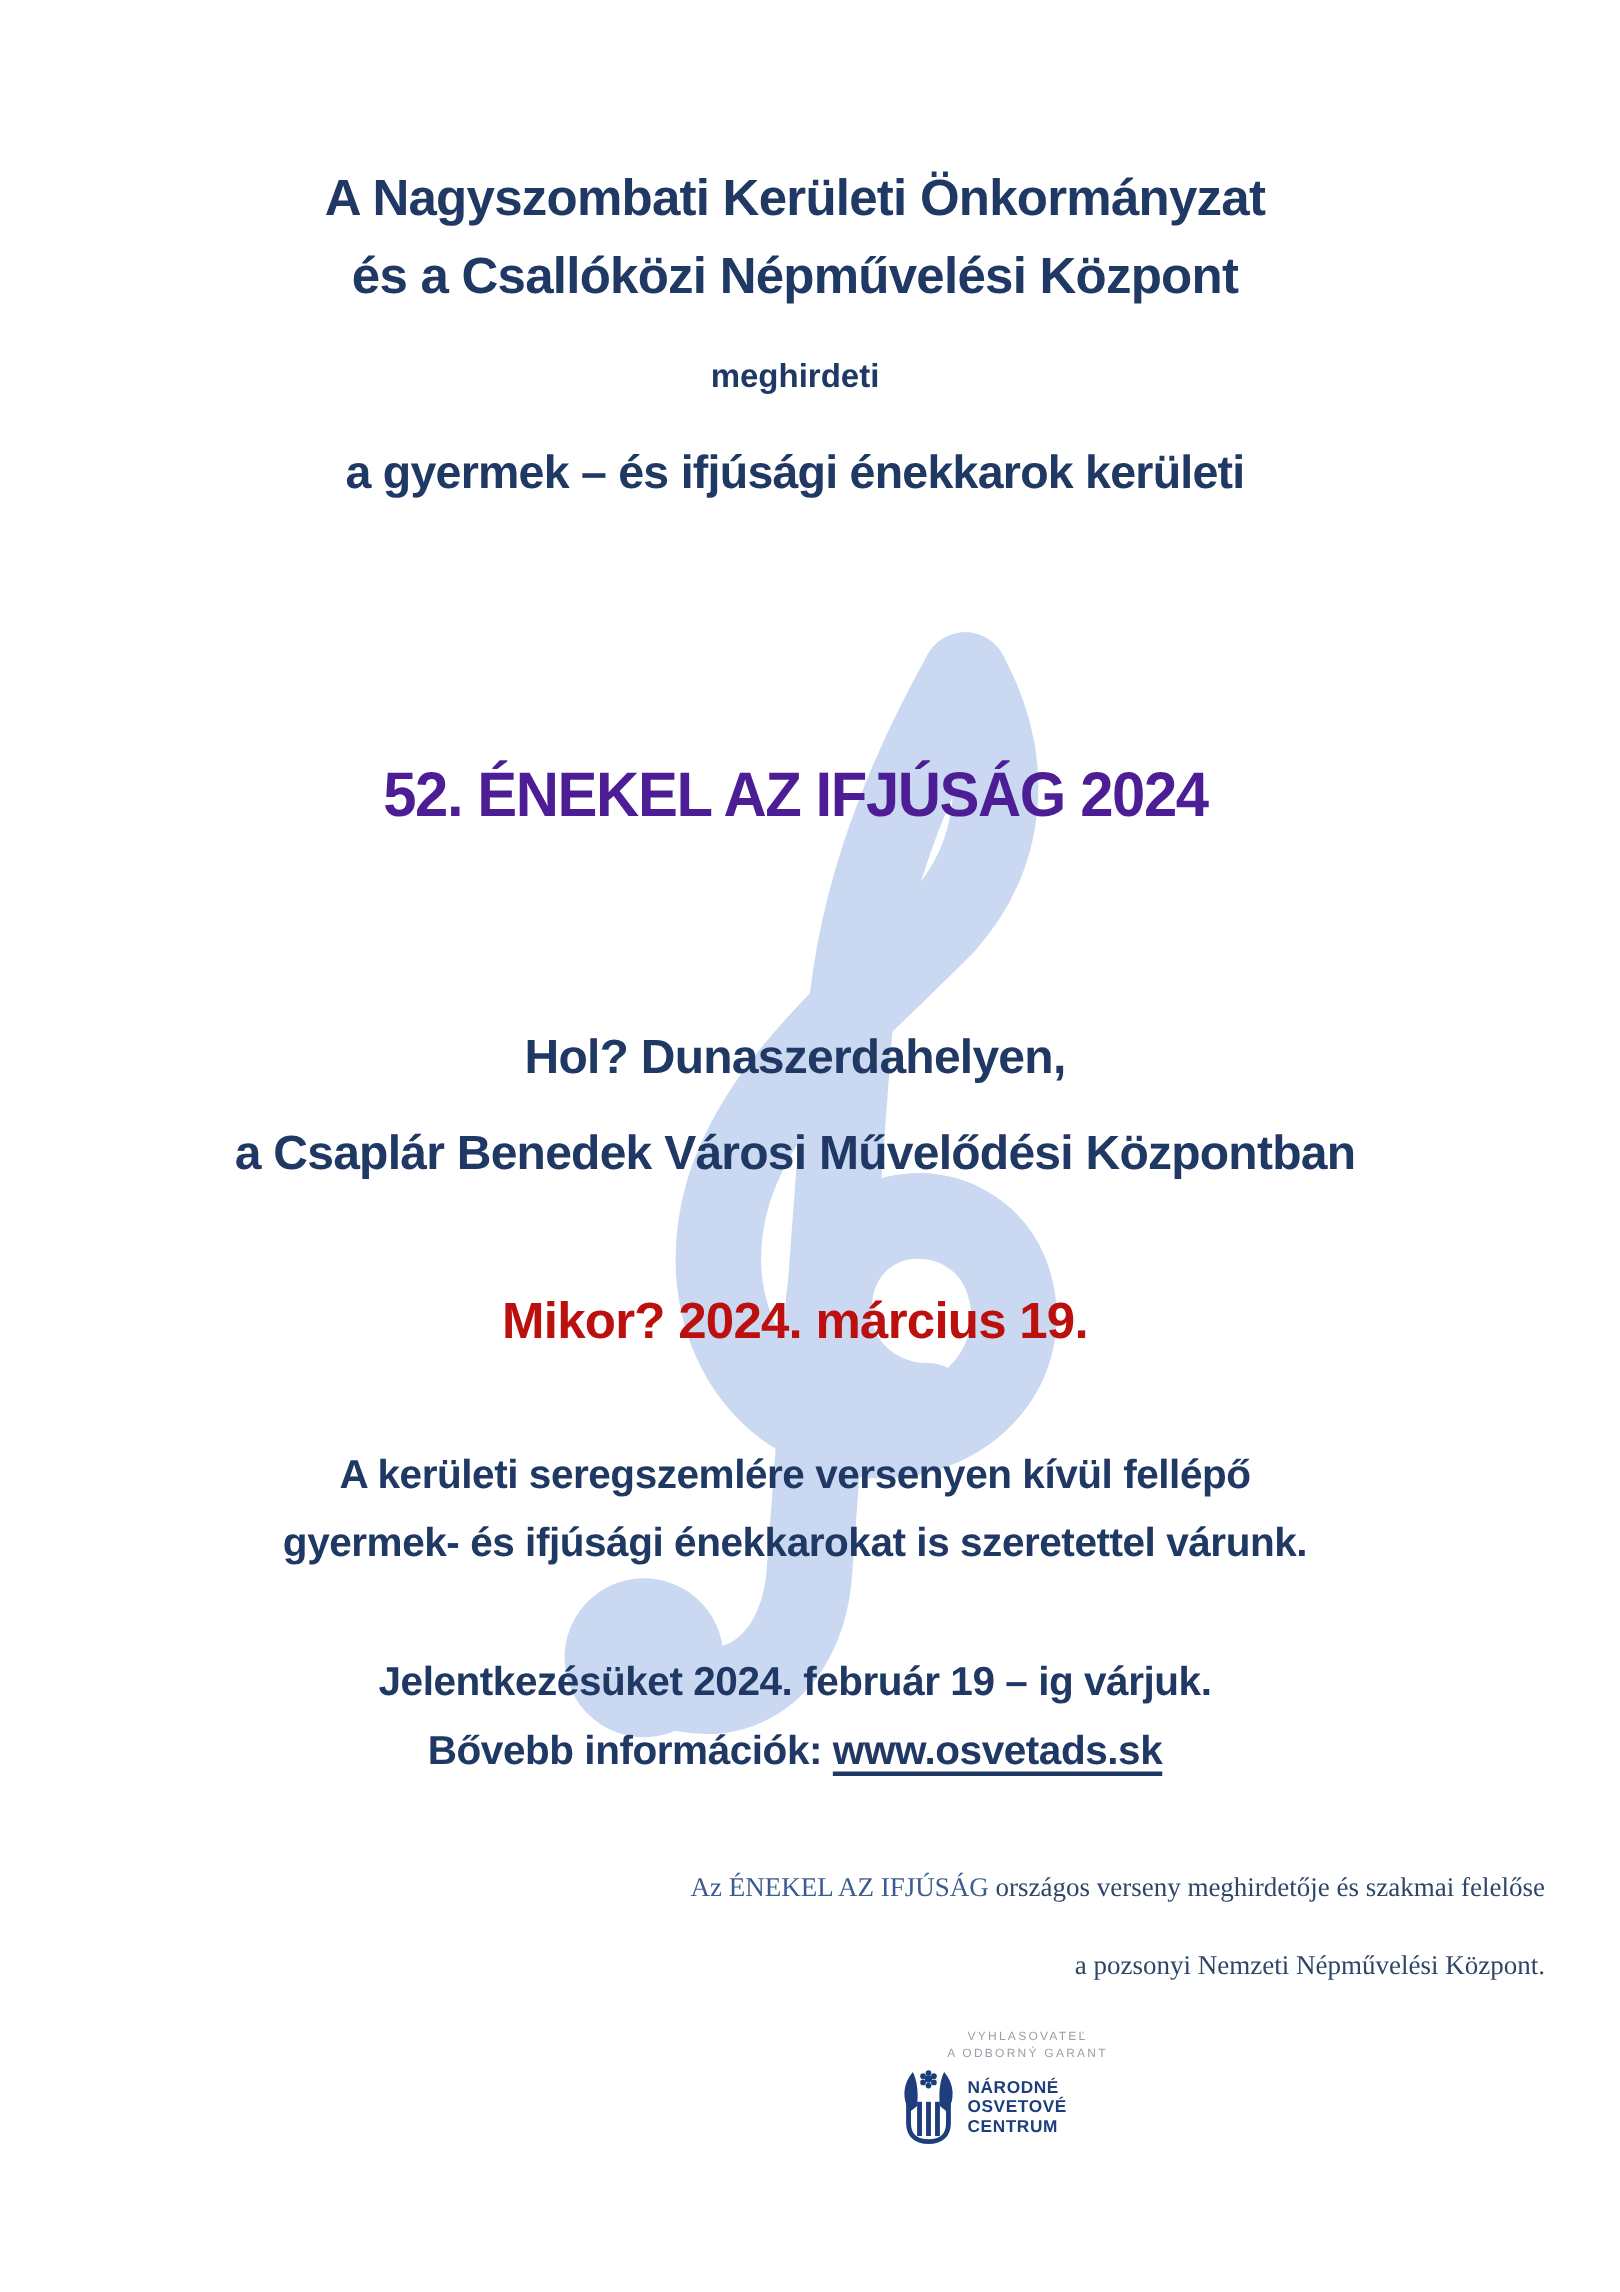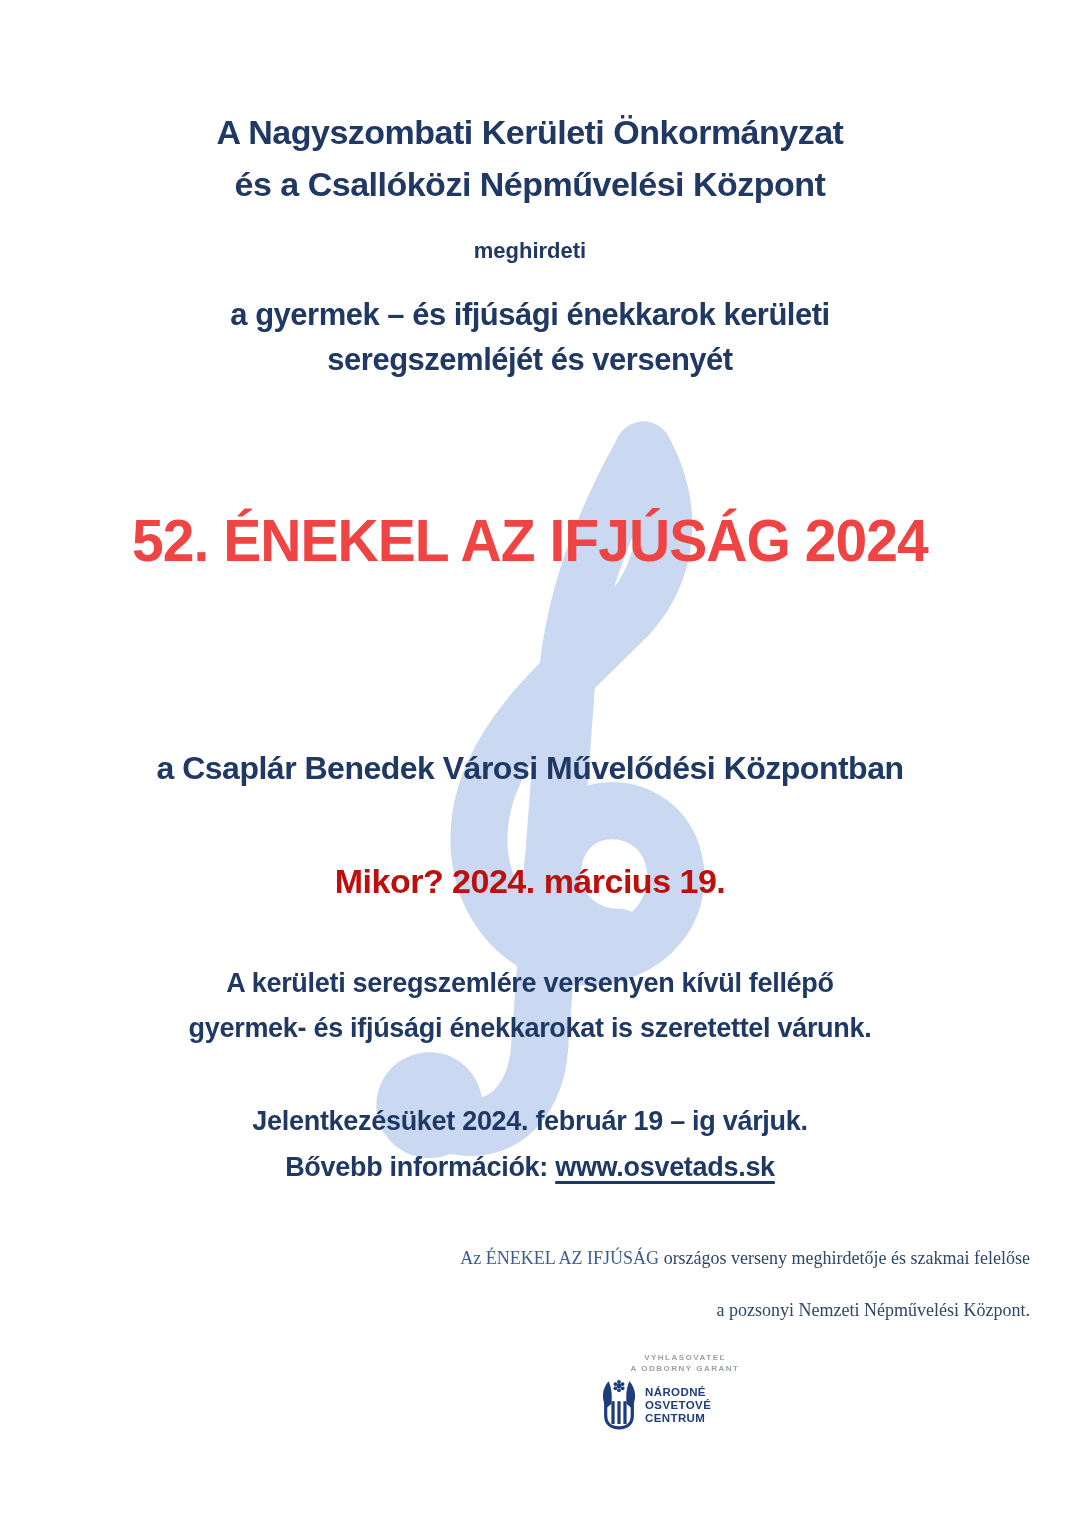--- a/index.html
+++ b/index.html
@@ -21,21 +21,21 @@
     left:0;width:1060px;
     text-align:center;
     z-index:2;
     color:#1f3864;
     font-weight:bold;
     white-space:nowrap;
   }
   .head{font-size:34px;letter-spacing:-0.5px;}
   .announce{font-size:22px;}
   .sub{font-size:31px;letter-spacing:-0.5px;}
-  .main-title{font-size:60px;color:#ef4444;letter-spacing:-1px;}
+  .main-title{font-size:42px;color:#4c1d95;letter-spacing:-1px;}
   .main-title .squeeze{display:inline-block;transform:scaleX(0.95);transform-origin:center;}
   .venue{font-size:32px;letter-spacing:-0.5px;}
   .date-line{font-size:34px;color:#bb100e;letter-spacing:-0.5px;}
   .body-line{font-size:27px;letter-spacing:-0.3px;}
   .info-url{text-decoration:underline;text-decoration-thickness:3px;text-underline-offset:5px;}
   .footer-line{
     position:absolute;left:130px;width:900px;
     font-family:"Liberation Serif", serif;
     font-weight:normal;
     font-size:18px;
@@ -47,21 +47,21 @@
   .footer-caps{color:#3b5c90;}
   .logo-block{
     position:absolute;
     left:600px;top:1352px;
     width:170px;
     z-index:2;
   }
   .logo-caption{
     text-align:center;
     font-size:8px;
-    font-weight:bold;
+    font-weight:normal;
     letter-spacing:1.5px;
     color:#9aa0aa;
     line-height:11px;
     white-space:nowrap;
   }
   .logo-row{
     margin-top:6px;
     display:flex;
     align-items:center;
     justify-content:flex-start;
@@ -101,26 +101,26 @@
       <circle cx="198" cy="716" r="52" fill="#cad9f1"></circle>
     </g>
   </svg>
 
   <div class="line head" style="top:113px">A Nagyszombati Kerületi Önkormányzat</div>
   <div class="line head" style="top:165px">és a Csallóközi Népművelési Központ</div>
 
   <div class="line announce" style="top:238px">meghirdeti</div>
 
   <div class="line sub" style="top:297px">a gyermek – és ifjúsági énekkarok kerületi</div>
-  <div class="line sub" style="top:342px">seregszemléjét és versenyét</div>
 
   <div class="line main-title" style="top:506px">
     <span class="squeeze">52. ÉNEKEL AZ IFJÚSÁG 2024</span>
   </div>
 
+  <div class="line venue" style="top:686px">Hol? Dunaszerdahelyen,</div>
   <div class="line venue" style="top:750px">a Csaplár Benedek Városi Művelődési Központban</div>
 
   <div class="line date-line" style="top:862px">Mikor? 2024. március 19.</div>
 
   <div class="line body-line" style="top:968px">A kerületi seregszemlére versenyen kívül fellépő</div>
   <div class="line body-line" style="top:1013px">gyermek- és ifjúsági énekkarokat is szeretettel várunk.</div>
 
   <div class="line body-line" style="top:1106px">Jelentkezésüket 2024. február 19 – ig várjuk.</div>
   <div class="line body-line" style="top:1152px">
     <span>Bővebb információk: </span><span class="info-url">www.osvetads.sk</span>

